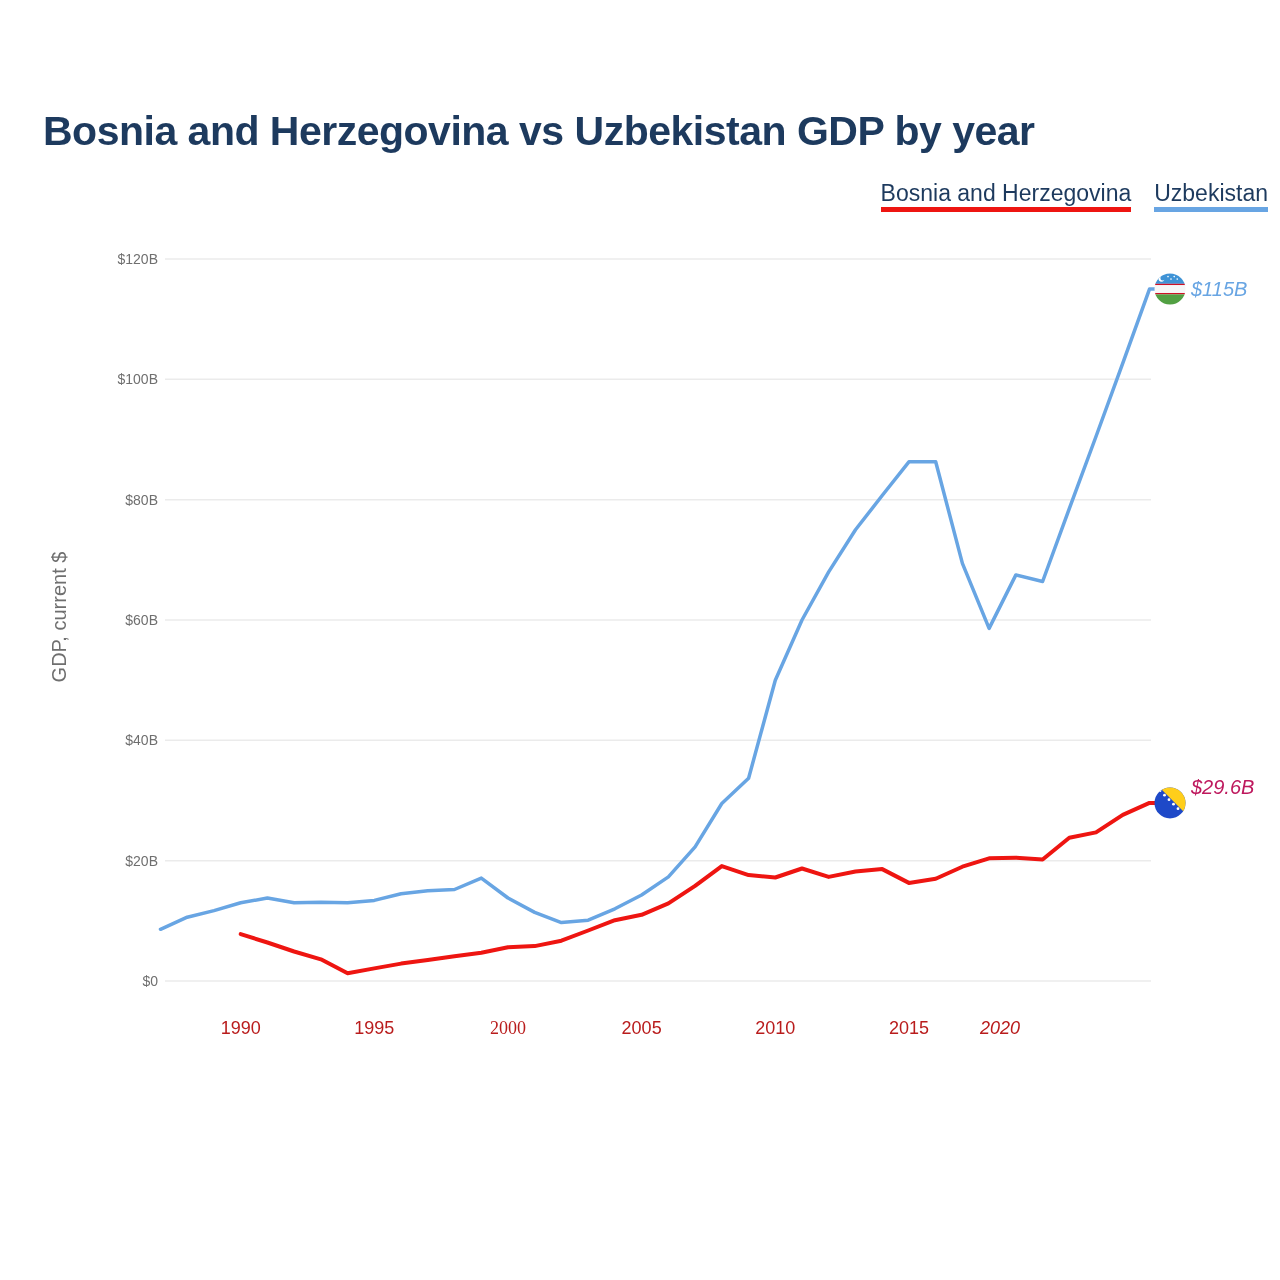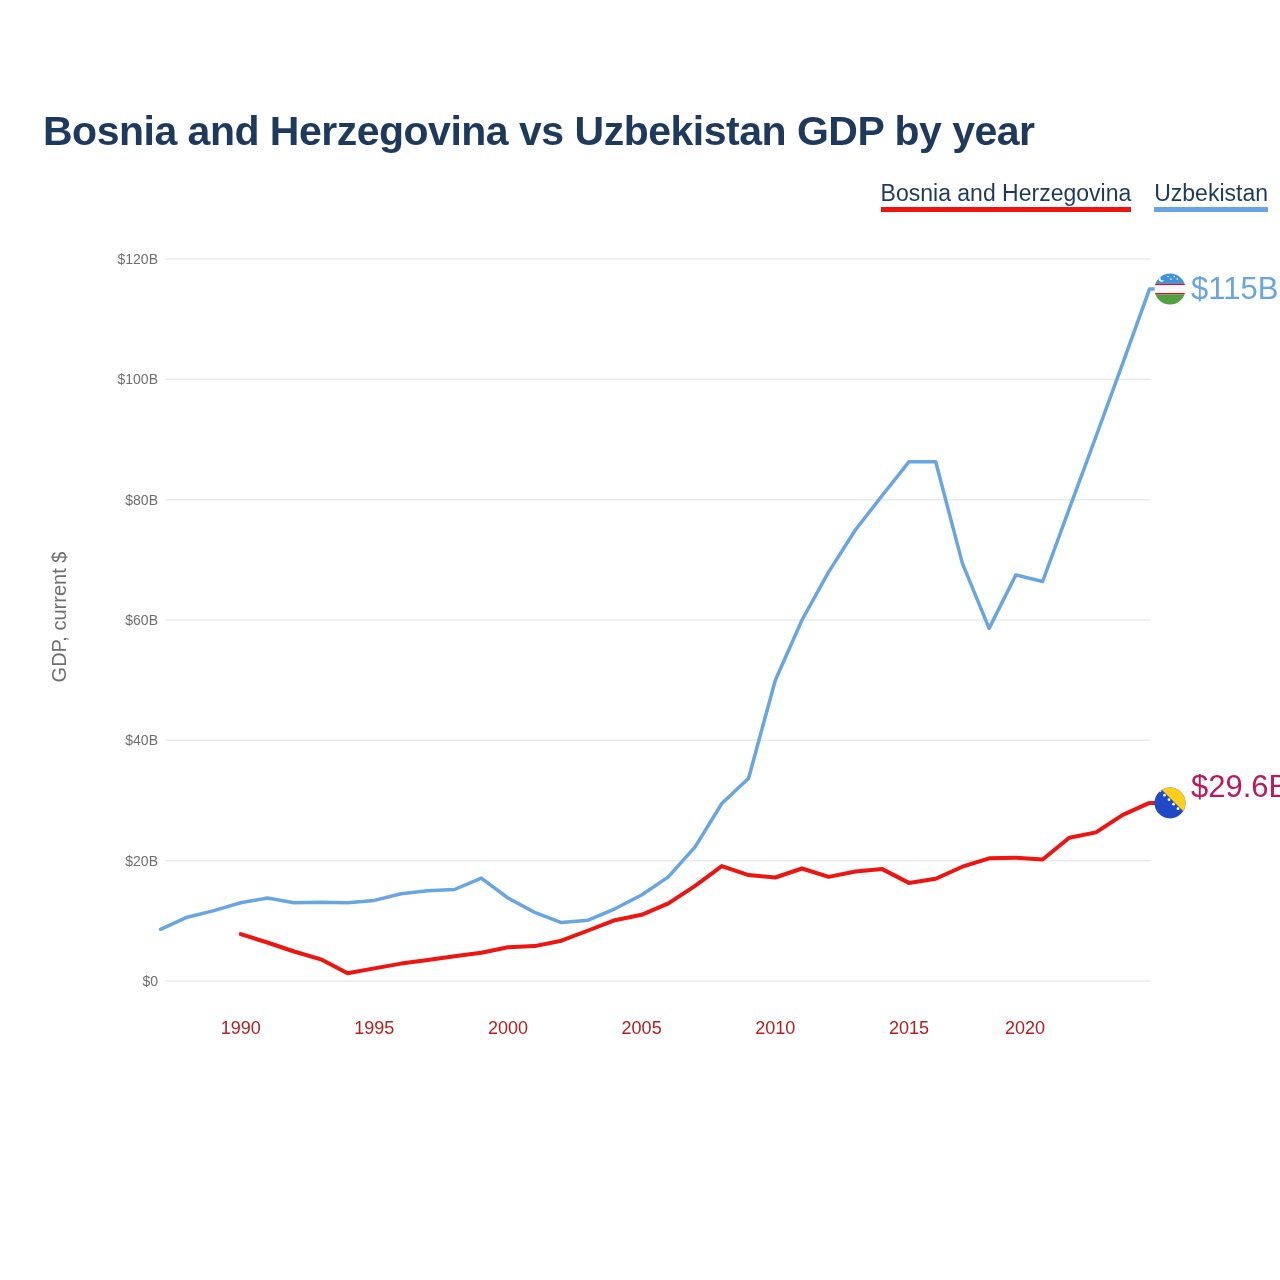--- a/index.html
+++ b/index.html
@@ -31,21 +31,21 @@
   .ytick{
     position:absolute;right:1137px;transform:translateY(-50%);
     font-size:14px;color:#6f6f6f;white-space:nowrap;
   }
   .xtick{
     position:absolute;top:1018px;transform:translateX(-50%);
     font-size:18px;color:#b91c1c;white-space:nowrap;
   }
   .end-label{
     position:absolute;left:1176px;transform:translateY(-50%);
-    font-size:31px;white-space:nowrap;
+    font-size:20px;white-space:nowrap;font-style:italic;
   }
   .footer{
     position:absolute;left:40px;top:1086px;
     font-size:23px;color:#53585f;line-height:37px;
   }
 </style>
 </head>
 <body>
 
 <div class="canvas">
@@ -118,25 +118,25 @@
       <div class="ytick" style="top: 860.667px;">$20B</div>
       <div class="ytick" style="top: 740.333px;">$40B</div>
       <div class="ytick" style="top: 620px;">$60B</div>
       <div class="ytick" style="top: 499.667px;">$80B</div>
       <div class="ytick" style="top: 379.333px;">$100B</div>
       <div class="ytick" style="top: 259px;">$120B</div>
     </div>
   <div id="x-ticks">
       <div class="xtick" style="left: 225.689px;">1990</div>
       <div class="xtick" style="left: 359.338px;">1995</div>
-      <div class="xtick" style="left: 492.986px;">2000</div>
+      <div class="xtick" style="left: 492.986px; font-family: Liberation Serif, serif;">2000</div>
       <div class="xtick" style="left: 626.635px;">2005</div>
       <div class="xtick" style="left: 760.284px;">2010</div>
       <div class="xtick" style="left: 893.932px;">2015</div>
-      <div class="xtick" style="left: 1010px;">2020</div>
+      <div class="xtick" style="left: 985px; font-style: italic;">2020</div>
     </div>
 
   <div class="end-label" id="end-label-bosnia" style="top: 787px; color: #be185d;">$29.6B</div>
   <div class="end-label" id="end-label-uzbekistan" style="top: 289.083px; color: rgb(104, 165, 227);">$115B</div>
 
   <div class="footer">
   </div>
 
 </div>
 

